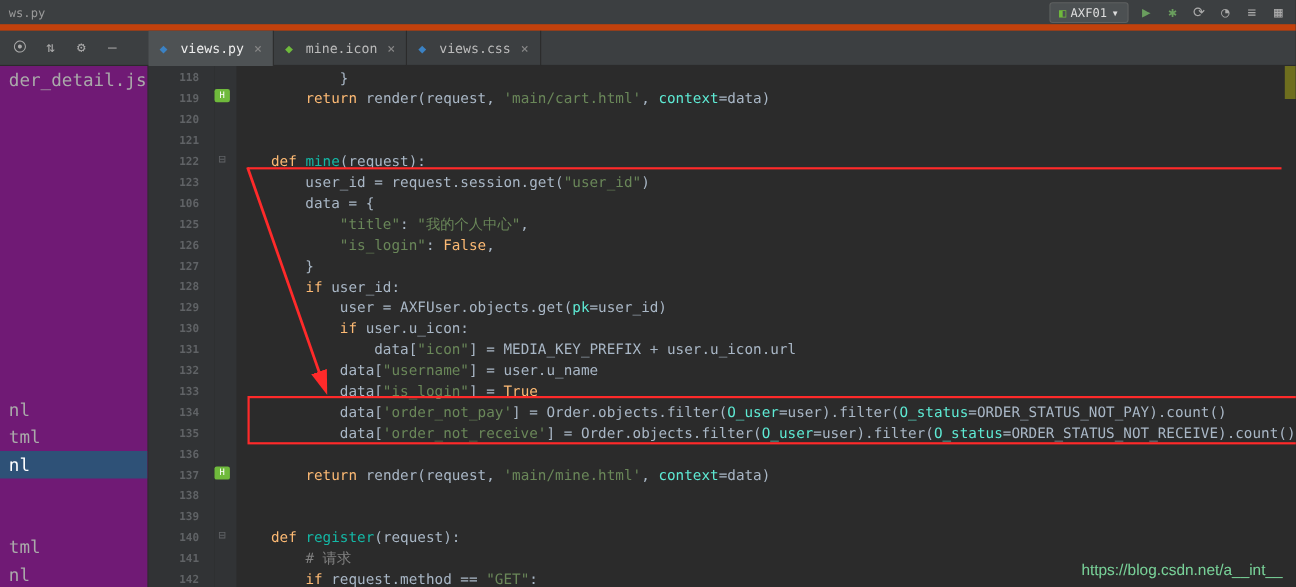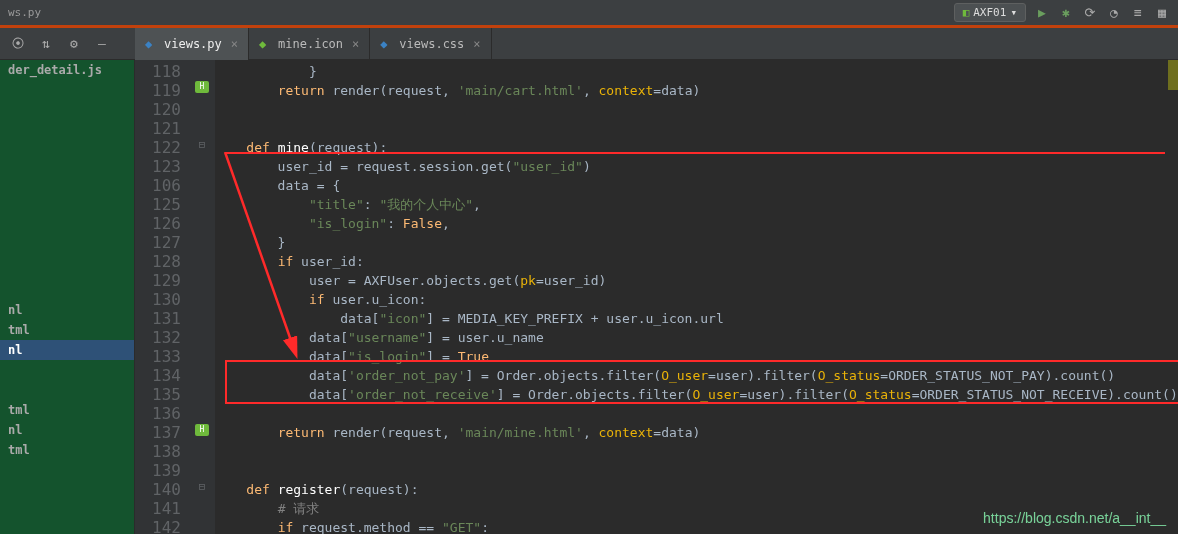--- a/index.html
+++ b/index.html
@@ -1,50 +1,50 @@
 <!DOCTYPE html>
 <html><head>
 <meta charset="utf-8">
 <style>
 * { margin: 0; padding: 0; box-sizing: border-box; }
 body { font-family: "Consolas", "Monaco", monospace; font-size: 13px; background: #2b2b2b; color: #a9b7c6; width: 1178px; height: 534px; overflow: hidden; position: relative; }
 
 
-.top-bar { background: #3c3f41; height: 28px; display: flex; align-items: center; justify-content: space-between; border-bottom: 3px solid #c2410c; padding: 0 8px; }
+.top-bar { background: #3c3f41; height: 28px; display: flex; align-items: center; justify-content: space-between; border-bottom: 6px solid #c2410c; padding: 0 8px; }
 .top-left { font-size: 11px; color: #999; }
 .top-right { display: flex; align-items: center; gap: 8px; }
 .config-btn { background: #4c5052; border: 1px solid #5e6060; border-radius: 3px; padding: 2px 8px; display: flex; align-items: center; gap: 4px; font-size: 11px; color: #ddd; cursor: pointer; }
 .tb-icon { width: 16px; height: 16px; display: flex; align-items: center; justify-content: center; cursor: pointer; color: #aaa; }
 .play { color: #6a9e5e; }
 
 
 .second-row { background: #3c3f41; height: 32px; display: flex; align-items: center; border-bottom: 1px solid #2b2b2b; }
 .tool-icons { display: flex; gap: 12px; padding: 0 10px; width: 135px; }
 .tabs { display: flex; align-items: stretch; height: 32px; }
 .tab { display: flex; align-items: center; gap: 5px; padding: 0 10px; font-size: 12px; color: #bbb; border-right: 1px solid #2b2b2b; cursor: pointer; }
 .tab.active { background: #4e5254; color: #eee; }
 .tab-ico { width: 14px; height: 14px; display: inline-flex; align-items: center; }
 .close-x { color: #888; font-size: 12px; margin-left: 4px; }
 
 
-.sidebar { position: absolute; left: 0; top: 60px; bottom: 0; width: 135px; background: #14532d; border-right: 1px solid #2b2b2b; font-size: 12px; color: #aaa; overflow: hidden; font-weight: bold; }
+.sidebar { position: absolute; left: 0; top: 60px; bottom: 0; width: 135px; background: #701a75; border-right: 1px solid #2b2b2b; font-size: 16px; color: #aaa; overflow: hidden; }
 .side-item { padding: 3px 8px; white-space: nowrap; }
 .side-item.sel { background: #2e5177; color: #fff; }
 
 
 .editor { position: absolute; left: 135px; right: 0; top: 60px; bottom: 0; background: #2b2b2b; }
 .gutter { position: absolute; left: 0; top: 0; bottom: 0; width: 60px; background: #313335; text-align: right; padding-top: 2px; }
 .gutter-mark { position: absolute; left: 60px; top: 0; bottom: 0; width: 20px; background: #313335; }
-.line-no { height: 19px; line-height: 19px; color: #606366; font-size: 16px; padding-right: 14px; }
+.line-no { height: 19px; line-height: 19px; color: #606366; font-size: 10px; padding-right: 14px; font-weight: bold; }
 .code { position: absolute; left: 80px; right: 0; top: 0; bottom: 0; padding-top: 2px; white-space: pre; }
 .code-line { height: 19px; line-height: 19px; }
 .kw { color: #fdba74; }
-.fn { color: #ffffff; }
+.fn { color: #14b8a6; }
 .str { color: #6a8759; }
-.named { color: #eab308; }
+.named { color: #5eead4; }
 .com { color: #808080; }
 
 
 .red-box { position: absolute; border: 2px solid #ff2a2a; pointer-events: none; }
 .arrow-svg { position: absolute; pointer-events: none; }
 
 .watermark { position: absolute; right: 12px; bottom: 8px; font-size: 14px; color: #86efac; font-family: Arial, sans-serif; opacity: 0.85; }
 
 .right-mini { position: absolute; right: 0; top: 60px; width: 10px; height: 30px; background: #6e6e1e; }
 .fold { color: #606366; font-size: 11px; display: inline-block; width: 14px; text-align: center; }

